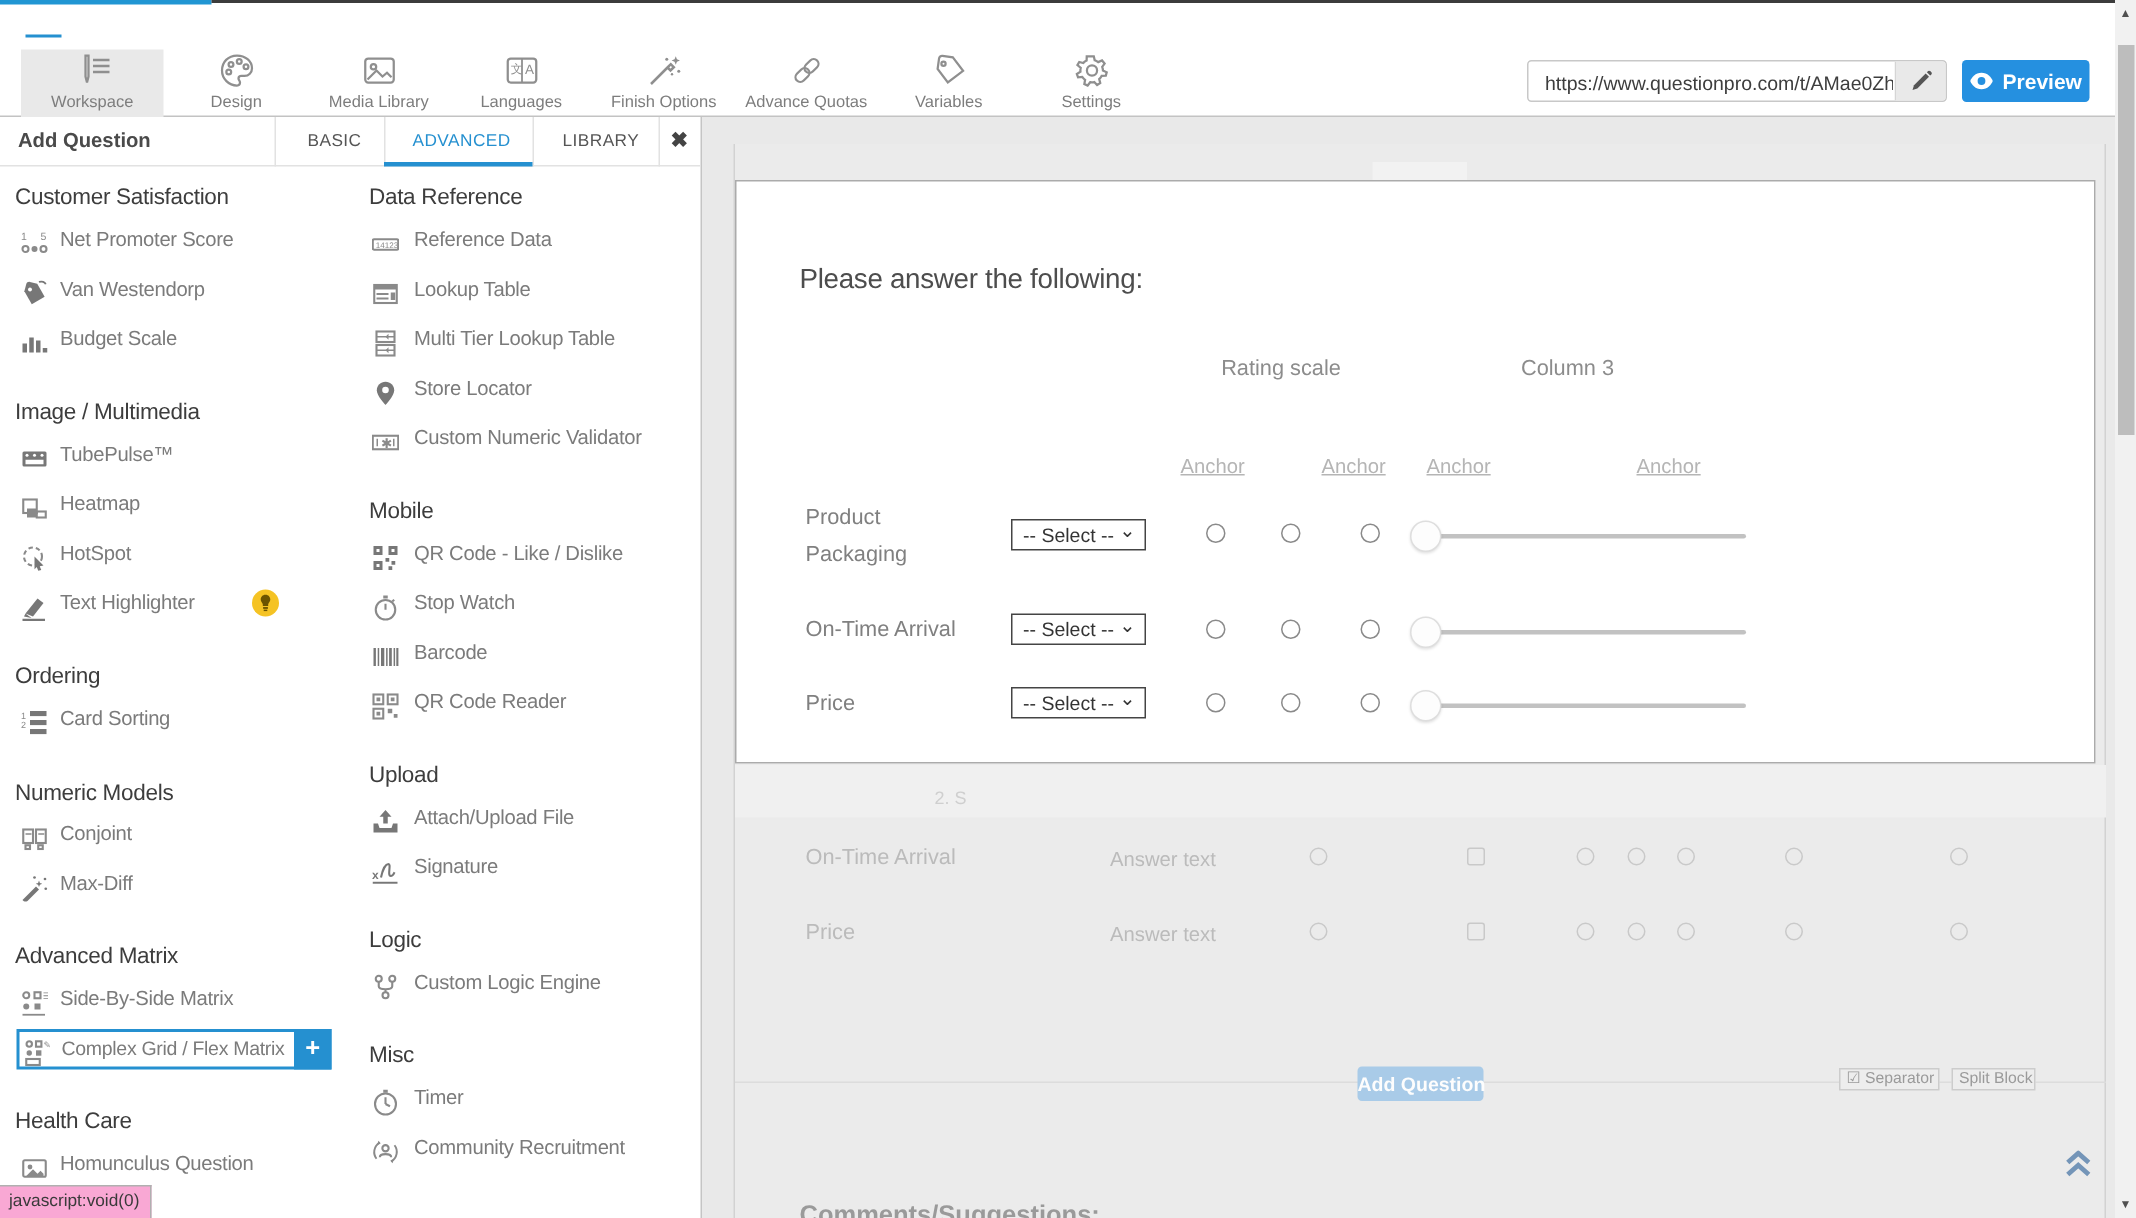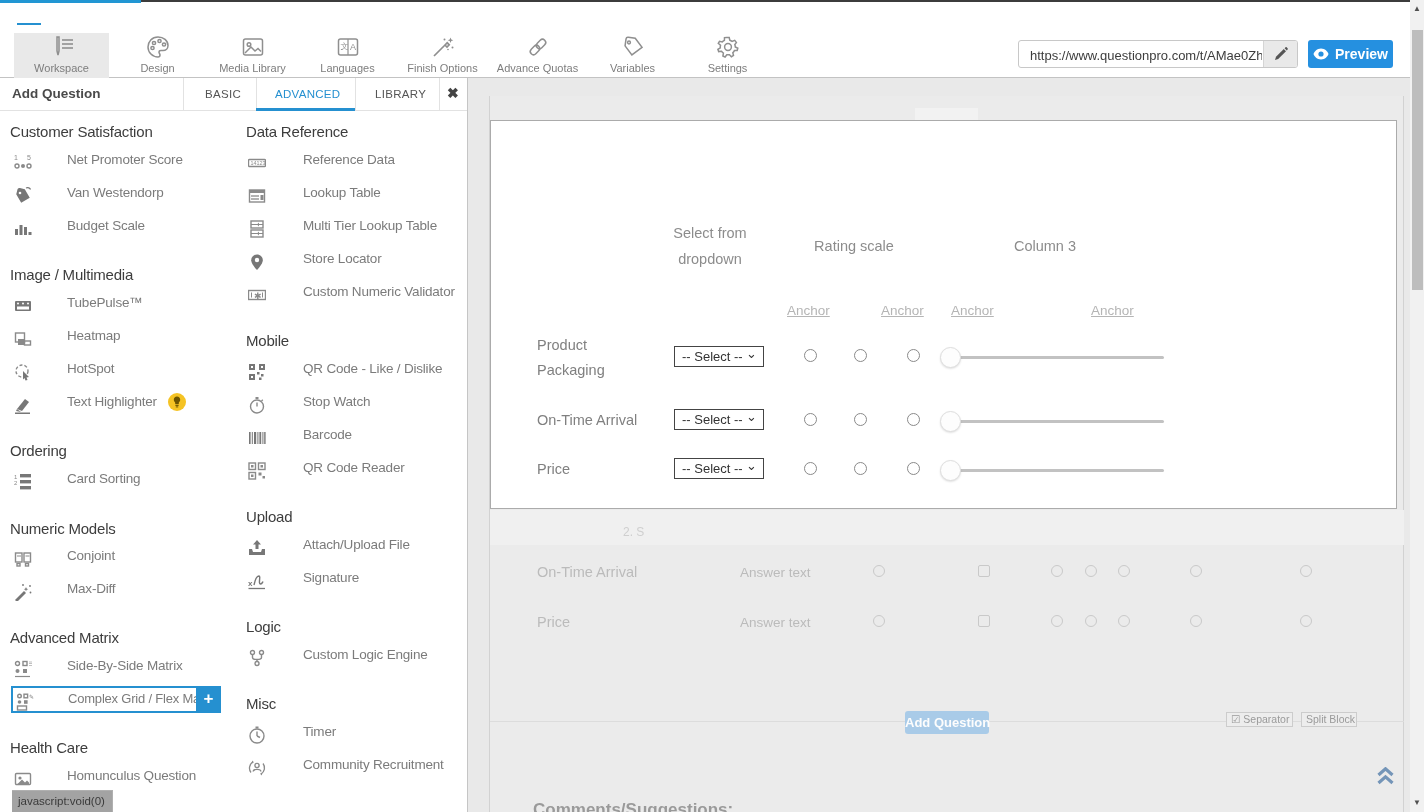--- a/index.html
+++ b/index.html
@@ -36,21 +36,21 @@
 #sidebar { left:0; top:78px; width:468px; height:734px; background:#fff; border-right:1px solid #c5c5c5; }
 #sb-head { position:absolute; left:0; top:0; width:467px; height:33px; border-bottom:1px solid #e2e2e2; }
 #sb-title { position:absolute; left:12px; top:8px; font-size:13.5px; font-weight:700; color:#4a4a4a; }
 .tabdiv { position:absolute; top:0; width:1px; height:33px; background:#e2e2e2; }
 .tab { position:absolute; top:10px; font-size:11.5px; color:#555; letter-spacing:0.3px; }
 #tab-adv { color:#2590d0; }
 #tab-adv-u { position:absolute; left:256px; top:30px; width:99px; height:3px; background:#2590d0; }
 #tab-x { position:absolute; left:447px; top:7px; font-size:14px; font-weight:700; color:#444; }
 
 .sech { position:absolute; font-size:15px; color:#3d3d3d; letter-spacing:-0.2px; }
-.it { position:absolute; font-size:13.5px; color:#7b7b7b; white-space:nowrap; letter-spacing:-0.2px;margin-left:27px; }
+.it { position:absolute; font-size:13.5px; color:#7b7b7b; white-space:nowrap; letter-spacing:-0.2px; }
 .iico { position:absolute; }
 
 #cgfm-box { position:absolute; left:11px; top:608px; width:210px; height:27px; border:2px solid #2590d0; background:#fff; }
 #cgfm-plus { position:absolute; left:196px; top:608px; width:25px; height:27px; background:#2590d0; color:#fff; font-size:17px; font-weight:700; text-align:center; line-height:26px; }
 
 
 #main { left:468px; top:78px; width:942px; height:734px; background:#e9e9e9; }
 #undercard { position:absolute; left:21px; top:18px; width:915px; height:716px; border-left:1px solid #d2d2d2; border-right:1px solid #d2d2d2; background:#ebebeb; }
 #panel { position:absolute; left:22px; top:42px; width:907px; height:389px; background:#fff; border:1px solid #ababab; }
 #prevbox { position:absolute; left:22px; top:43px; width:398px; height:40px; background:#e9e9e9; box-shadow:2px 3px 5px rgba(0,0,0,0.3); border:1px solid #d8d8d8; }
@@ -68,21 +68,21 @@
 
 
 .dimtxt { position:absolute; font-size:14.5px; color:#bbb; }
 .dimradio { position:absolute; width:12px; height:12px; border:1px solid #c9c9c9; border-radius:50%; background:transparent; }
 .dimcheck { position:absolute; width:12px; height:12px; border:1px solid #c9c9c9; border-radius:2px; background:transparent; }
 #addqbtn { position:absolute; left:437px; top:633px; width:84px; height:23px; white-space:nowrap; background:#a9cbe8; border-radius:3px; color:#fdfdfd; font-size:13px; font-weight:700; text-align:center; line-height:23px; }
 .chip { position:absolute; top:634px; height:15px; border:1px solid #ccc; background:#ededed; font-size:10.5px; color:#9a9a9a; line-height:13px; padding:0 4px; white-space:nowrap; }
 #chev { position:absolute; left:909px; top:689px; color:#2590d0; }
 #comments { position:absolute; left:65px; top:722px; font-size:17px; font-weight:700; color:#9a9a9a; }
 
-#statusbar { left:12px; top:790px; width:101px; height:22px; background:#a3a3a3; border-top:1px solid #b0b0b0; border-right:1px solid #b0b0b0; font-size:11.5px; color:#3a3a3a; line-height:21px; padding-left:6px; }
+#statusbar { left:0; top:790px; width:101px; height:22px; background:#f9a8d4; border-top:1px solid #b0b0b0; border-right:1px solid #b0b0b0; font-size:11.5px; color:#3a3a3a; line-height:21px; padding-left:6px; }
 </style>
 </head>
 <body>
 <div id="stage">
   <div class="abs" id="progress-blue"></div>
   <div class="abs" id="progress-dark"></div>
 
   <div class="abs" id="nav-edit-u"></div>
 
   <div class="abs" id="toolbar">
@@ -202,21 +202,21 @@
     <div id="addqbtn">Add Question</div>
     <div class="chip" style="left:758px; width:67px;">☑ Separator</div>
     <div class="chip" style="left:833px; width:56px;">Split Block</div>
     <div id="chev"><svg width="17" height="18" viewBox="0 0 17 18">
           <path d="M1.5 8 L8.5 1.8 L15.5 8" fill="none" stroke="#7495b8" stroke-width="3.2"></path>
           <path d="M1.5 16 L8.5 9.8 L15.5 16" fill="none" stroke="#7495b8" stroke-width="3.2"></path>
         </svg></div>
     <div id="comments">Comments/Suggestions:</div>
 
     <div id="panel">
-      <div class="colh" style="left:159px; top:99px; width:120px; line-height:26px;">Select from<br>dropdown</div>
+      <span class="qtext" style="left:42px; top:54px;">Please answer the following:</span>
       <div class="colh" style="left:303px; top:117px; width:120px;">Rating scale</div>
       <div class="colh" style="left:494px; top:117px; width:120px;">Column 3</div>
       <span class="anchor" style="left:296px; top:182px;">Anchor</span>
       <span class="anchor" style="left:390px; top:182px;">Anchor</span>
       <span class="anchor" style="left:460px; top:182px;">Anchor</span>
       <span class="anchor" style="left:600px; top:182px;">Anchor</span>
 
       <div class="rowlbl" style="left:46px; top:216px;">Product</div>
       <div class="rowlbl" style="left:46px; top:241px;">Packaging</div>
       <div class="dd" style="left:183px; top:225px;">-- Select --</div>

